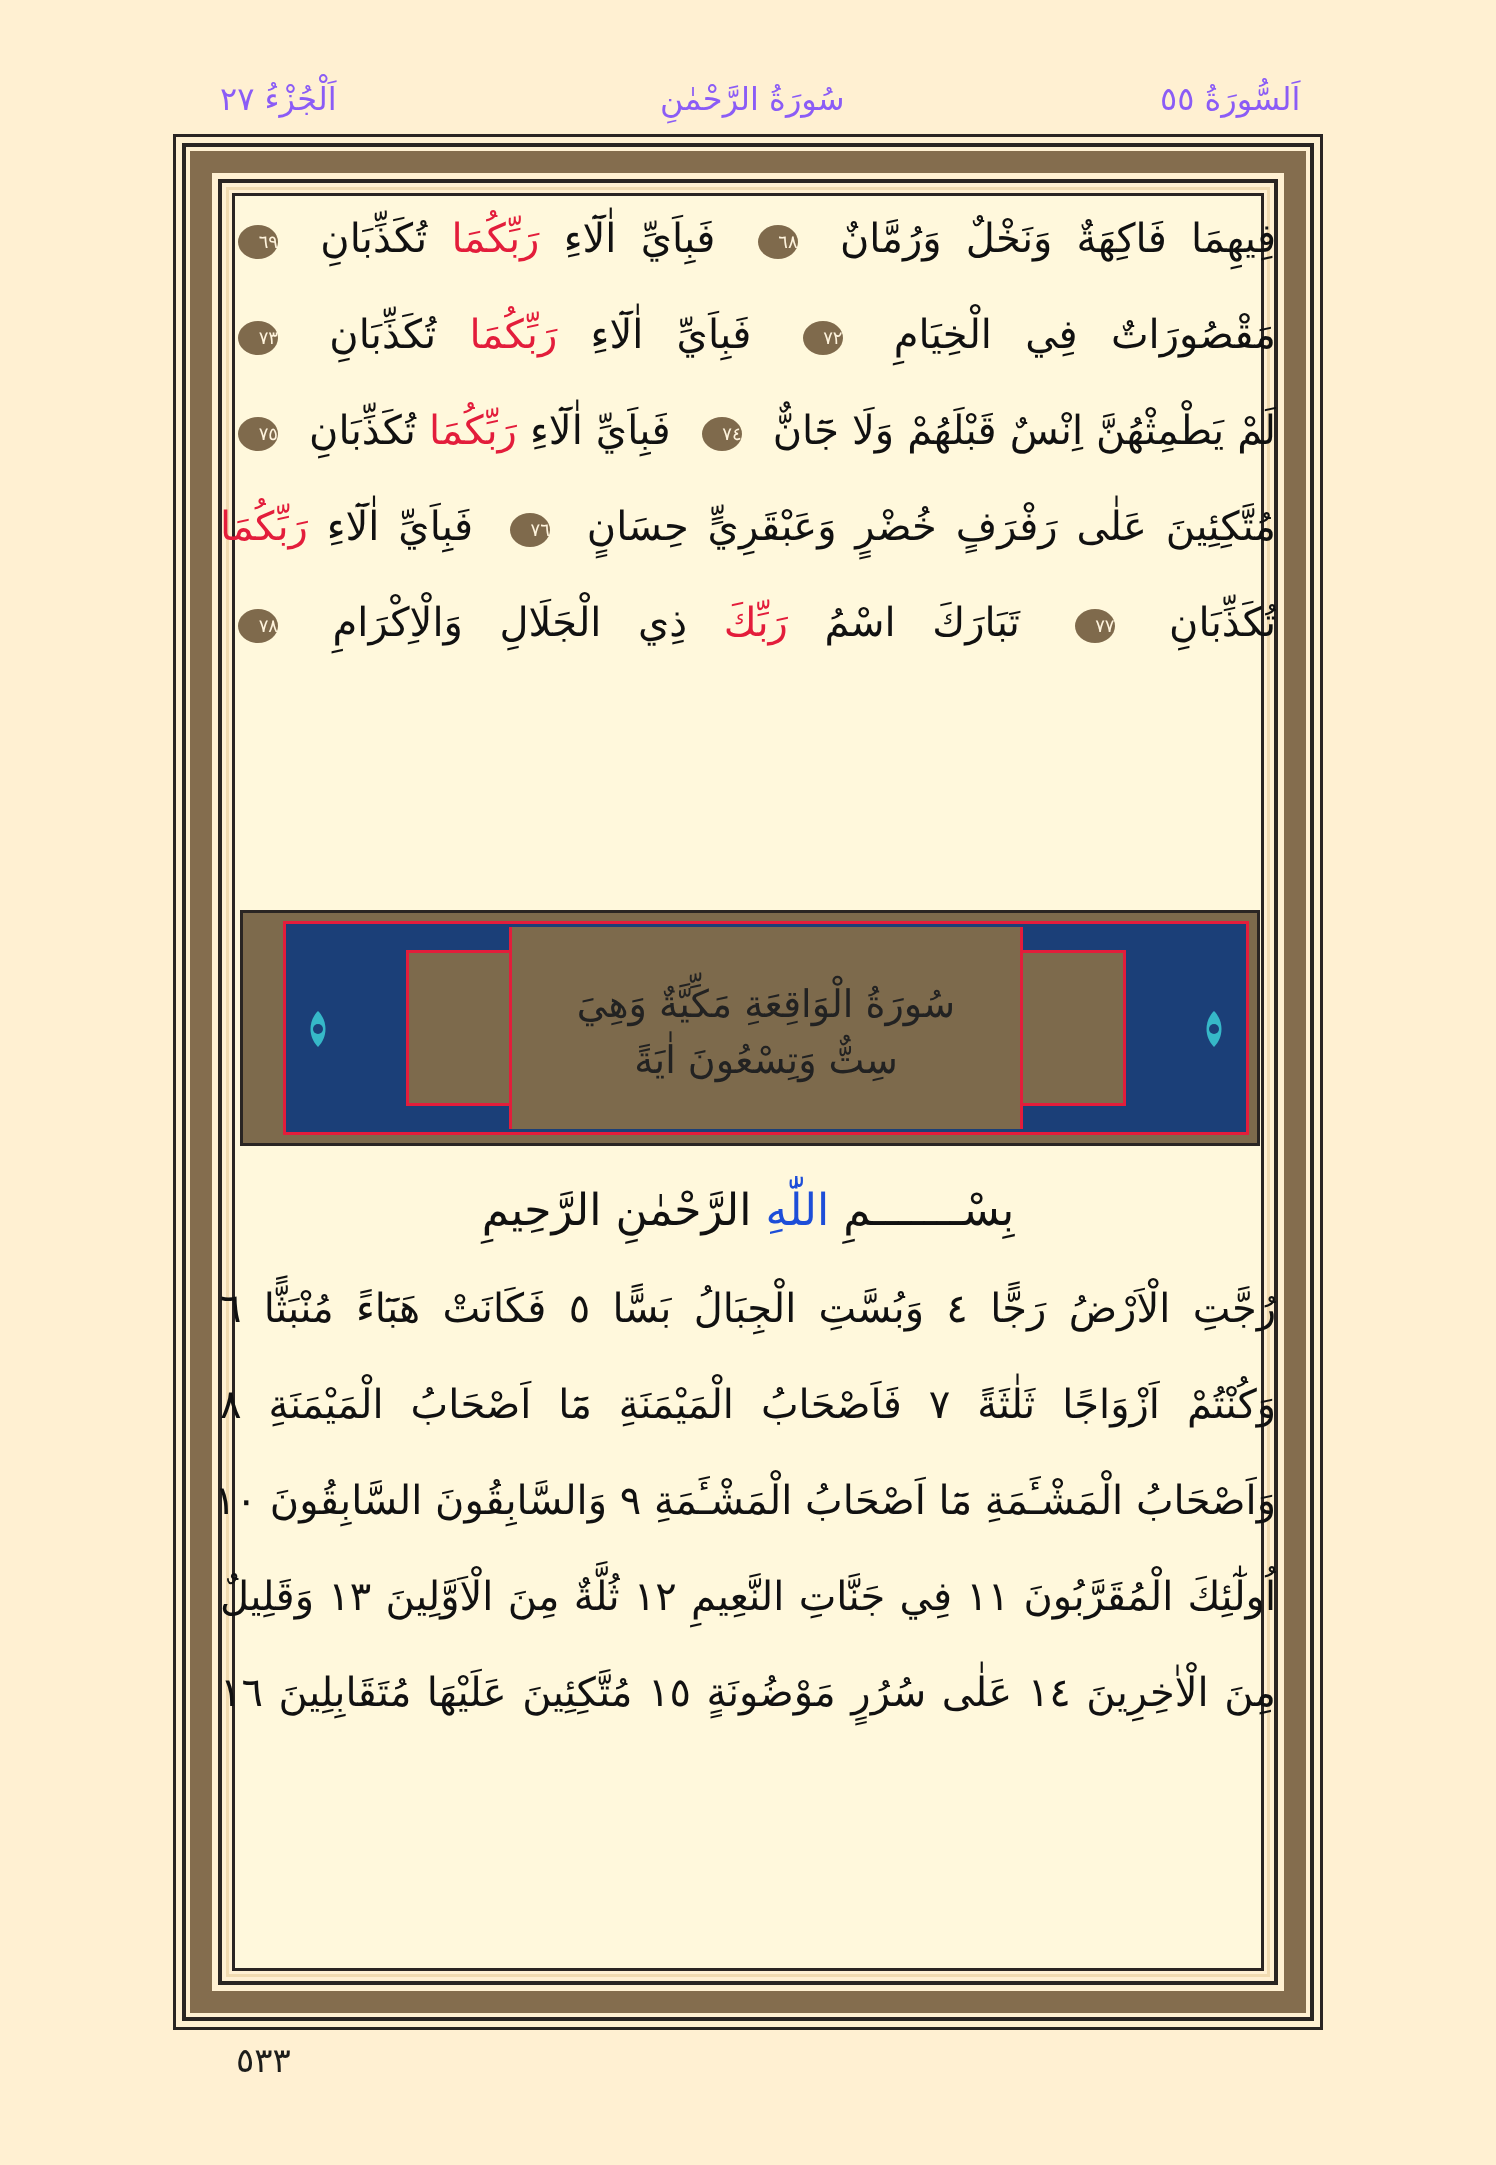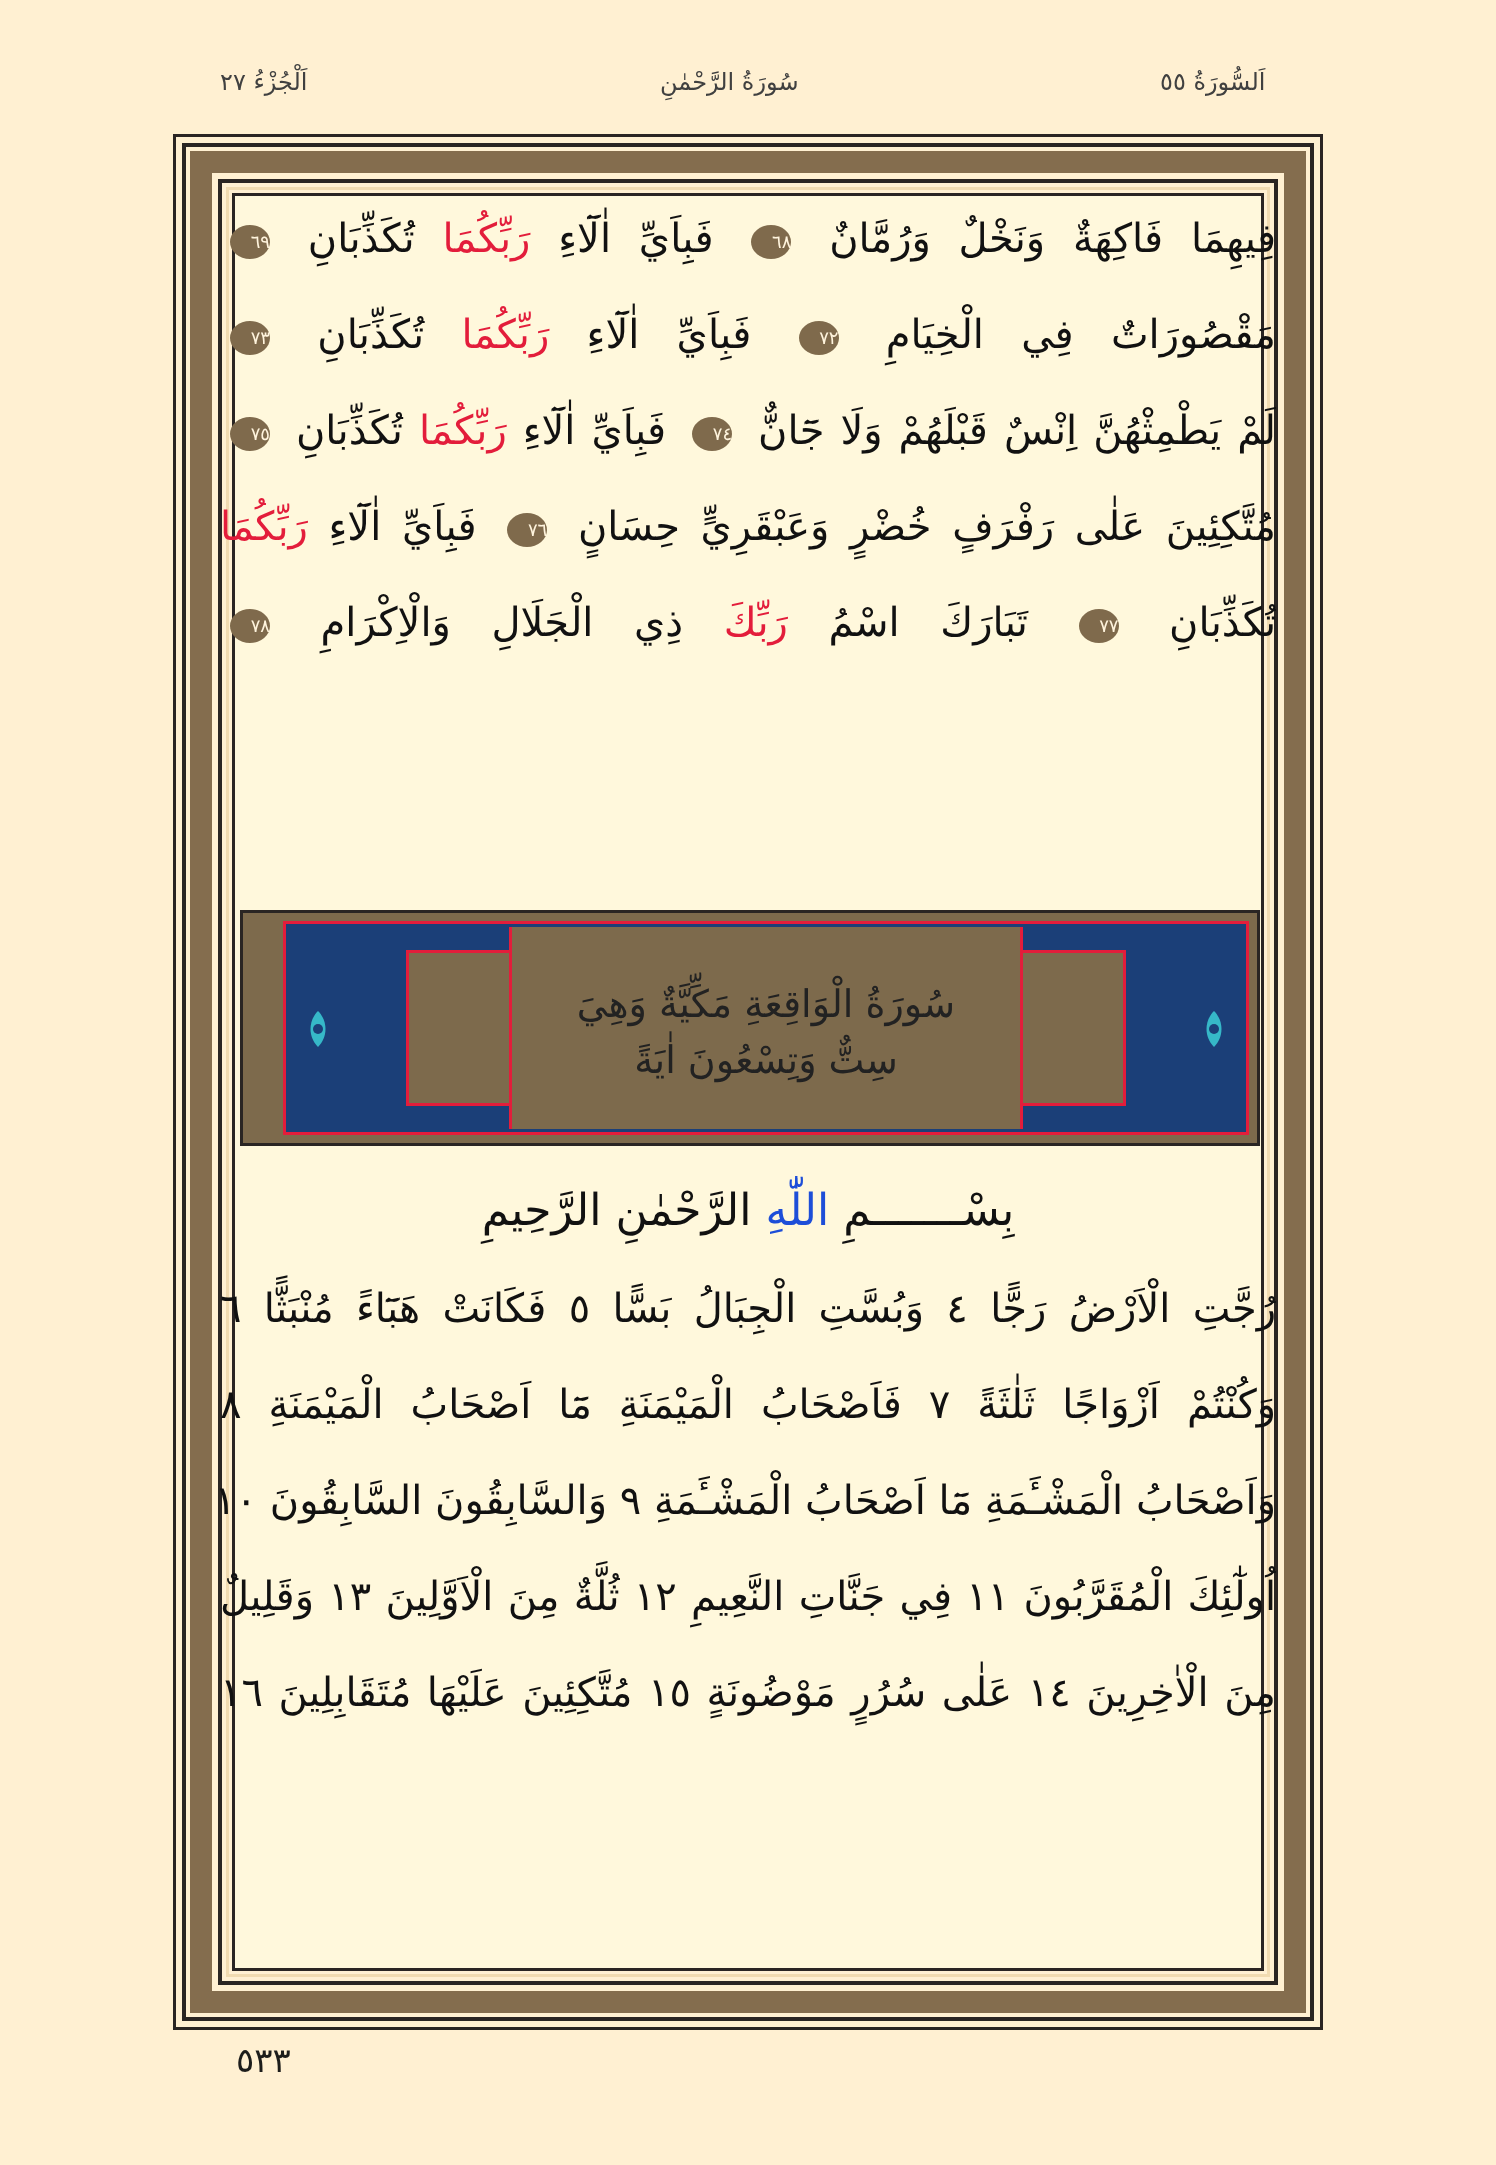--- a/index.html
+++ b/index.html
@@ -1,31 +1,31 @@
 <!DOCTYPE html>
 <html><head>
 <meta charset="utf-8">
 <style>
   html,body{margin:0;padding:0;}
   body{width:1496px;height:2165px;background:#fff0d2;position:relative;overflow:hidden;font-family:"DejaVu Sans",sans-serif;}
-  .hdr{position:absolute;top:68px;font-size:24px;color:#404040;direction:rtl;}
+  .hdr{position:absolute;top:80px;font-size:32px;color:#8b5cf6;direction:rtl;}
   #hdr-surah-no{left:1160px;}
   #hdr-title{left:660px;}
   #hdr-juz{left:220px;}
   .frame-outer{position:absolute;left:173px;top:134px;width:1150px;height:1896px;border:3px solid #2a2523;box-sizing:border-box;}
   .frame-2{position:absolute;left:6px;top:6px;right:6px;bottom:6px;border:4px solid #2a2523;box-sizing:border-box;}
   .frame-band{position:absolute;left:4px;top:4px;right:4px;bottom:4px;border:22px solid #846d4e;box-sizing:border-box;}
   .frame-3{position:absolute;left:0;top:0;right:0;bottom:0;border:3px solid #fff0d2;box-sizing:border-box;}
   .frame-4{position:absolute;left:3px;top:3px;right:3px;bottom:3px;border:4px solid #2a2523;box-sizing:border-box;}
   .frame-5{position:absolute;left:4px;top:4px;right:4px;bottom:4px;border:3px solid #f1dbb1;box-sizing:border-box;}
   .frame-6{position:absolute;left:3px;top:3px;right:3px;bottom:3px;border:3px solid #2a2523;box-sizing:border-box;background:#fff8dc;}
   .content{position:absolute;left:220px;top:190px;width:1056px;}
   .line{height:96px;line-height:96px;direction:rtl;text-align:justify;text-align-last:justify;font-family:"DejaVu Serif",serif;font-size:40px;color:#111;white-space:nowrap;overflow:hidden;}
   .line .red{color:#e31d3b;}
-  .ayah{display:inline-block;width:40px;height:34px;line-height:34px;border-radius:50%;background:#7f6a4c;color:#fff4dd;font-size:18px;text-align:center;vertical-align:middle;margin:0 10px;}
+  .ayah{display:inline-block;width:40px;height:34px;line-height:34px;border-radius:50%;background:#7f6a4c;color:#fff4dd;font-size:18px;text-align:center;vertical-align:middle;margin:0 18px;}
   .banner{position:absolute;left:240px;top:910px;width:1020px;height:236px;background:#7d6a4c;border:3px solid #2a2523;box-sizing:border-box;}
   .banner-inner{position:absolute;left:8px;top:8px;right:8px;bottom:8px;border:3px solid #e31d3b;background:#1b3f78;margin-left:32px;}
   .banner-center{position:absolute;left:120px;right:120px;top:26px;bottom:26px;background:#7d6a4c;border:3px solid #e31d3b;}
   .banner-center-mid{position:absolute;left:100px;right:100px;top:-26px;bottom:-26px;background:#7d6a4c;border-left:3px solid #e31d3b;border-right:3px solid #e31d3b;}
   .banner-text{position:absolute;left:0;right:0;top:52px;text-align:center;direction:rtl;font-family:"DejaVu Serif",serif;font-size:38px;line-height:56px;color:#222;}
   .orn{position:absolute;top:85px;width:40px;height:40px;}
   .orn.left{left:12px;} .orn.right{right:12px;}
   .basmala{height:100px;line-height:100px;direction:rtl;text-align:center;font-family:"DejaVu Serif",serif;font-size:44px;color:#111;}
   .basmala .red{color:#1d4ed8;}
   .pageno{position:absolute;left:236px;top:2040px;font-size:34px;color:#1d1d1b;}

